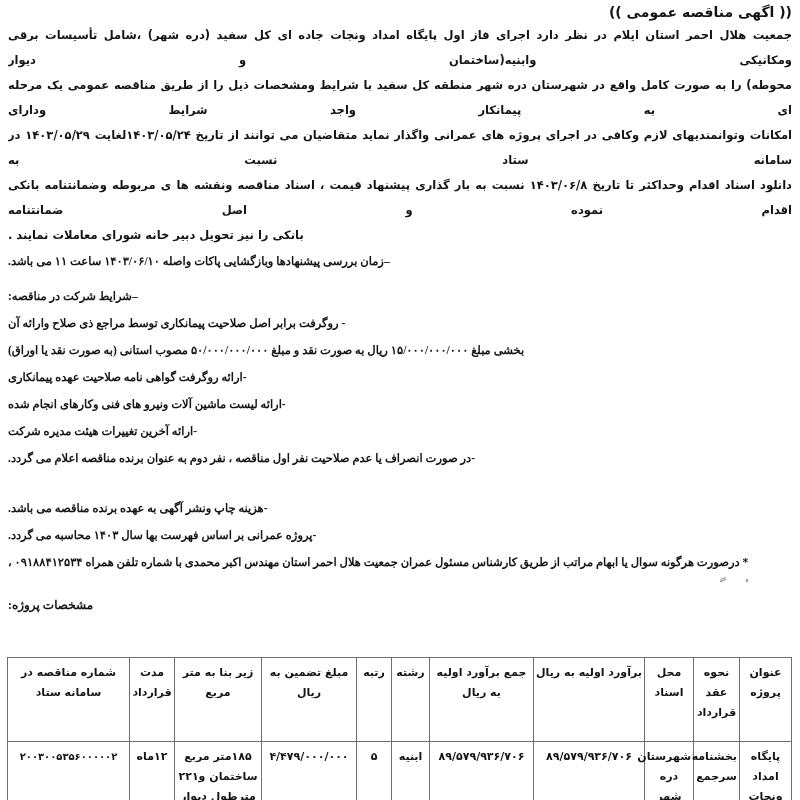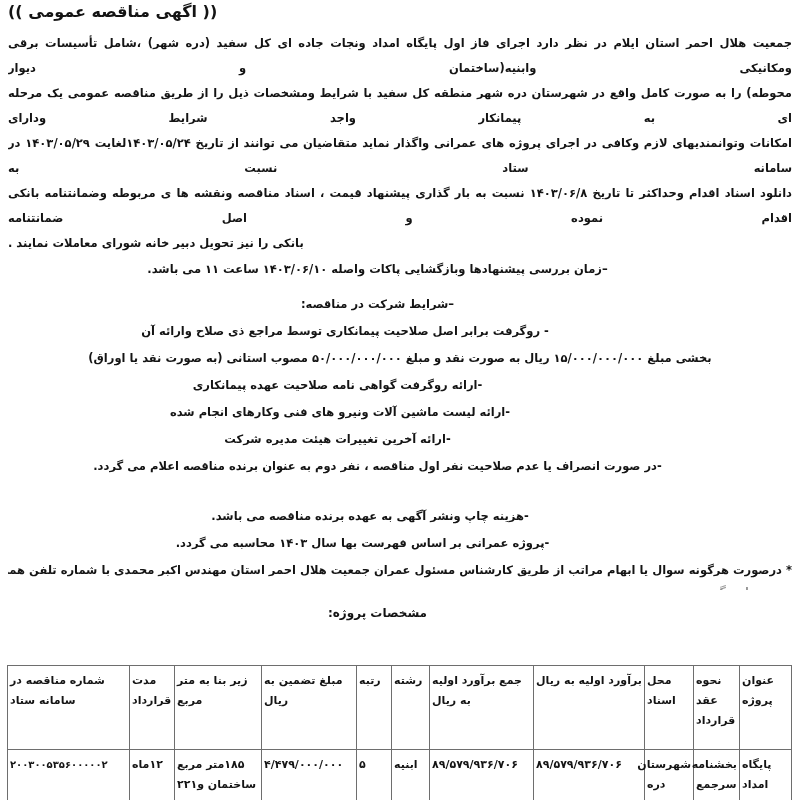--- a/index.html
+++ b/index.html
@@ -2,38 +2,38 @@
 <html dir="rtl" lang="fa"><head>
 <meta charset="utf-8">
 <style>
   html,body{margin:0;padding:0;}
   body{
     width:800px;height:800px;overflow:hidden;background:#ffffff;
     font-family:"DejaVu Sans",sans-serif;font-weight:bold;color:#141414;
     direction:rtl;
   }
   .doc{padding:3px 8px 0 8px;}
-  .title{text-align:left;font-size:16px;line-height:18px;letter-spacing:0.5px;}
-  .para{margin-top:10px;}
+  .title{text-align:right;font-size:14px;line-height:18px;letter-spacing:0.5px;}
+  .para{margin-top:2px;}
   .pj{font-size:11.5px;line-height:25px;text-align:justify;text-align-last:justify;white-space:normal;overflow:hidden;}
   .pend{font-size:11.5px;line-height:25px;text-align:left;padding-right:45px;}
-  .line{font-size:11.5px;line-height:27px;text-align:center;white-space:nowrap;overflow:hidden;}
+  .line{font-size:11.5px;line-height:27px;text-align:left;white-space:nowrap;overflow:hidden;font-family:Liberation Serif, serif;}
   .ind45{padding-right:45px;}
   .ind60{padding-right:60px;margin-top:23px;}
   .ind75{padding-right:75px;}
   .ind110{padding-right:110px;}
   .ind120{padding-right:120px;}
   .ind125{padding-right:125px;}
   .heading{margin-top:8px;}
   .contact{margin-top:0;}
   .clipped{height:6px;overflow:hidden;font-size:11px;line-height:15px;text-align:right;padding-right:30px;opacity:.45;}
   .specs{margin-top:10px;font-size:12px;}
   
   table{border-collapse:collapse;table-layout:fixed;width:784px;margin:38px auto 0 auto;}
-  th,td{border:1px solid #6e6e6e;vertical-align:top;text-align:left;padding:5px 2px 2px 2px;}
+  th,td{border:1px solid #6e6e6e;vertical-align:top;text-align:center;padding:5px 2px 2px 2px;}
   th{font-size:11px;line-height:20px;height:76px;font-weight:bold;}
   td{font-size:11px;line-height:20px;height:122px;font-weight:bold;}
   .num{white-space:nowrap;}
   .num-small{white-space:nowrap;font-size:10px;}
 </style>
 </head>
 <body>
 
 <div class="doc">
 

